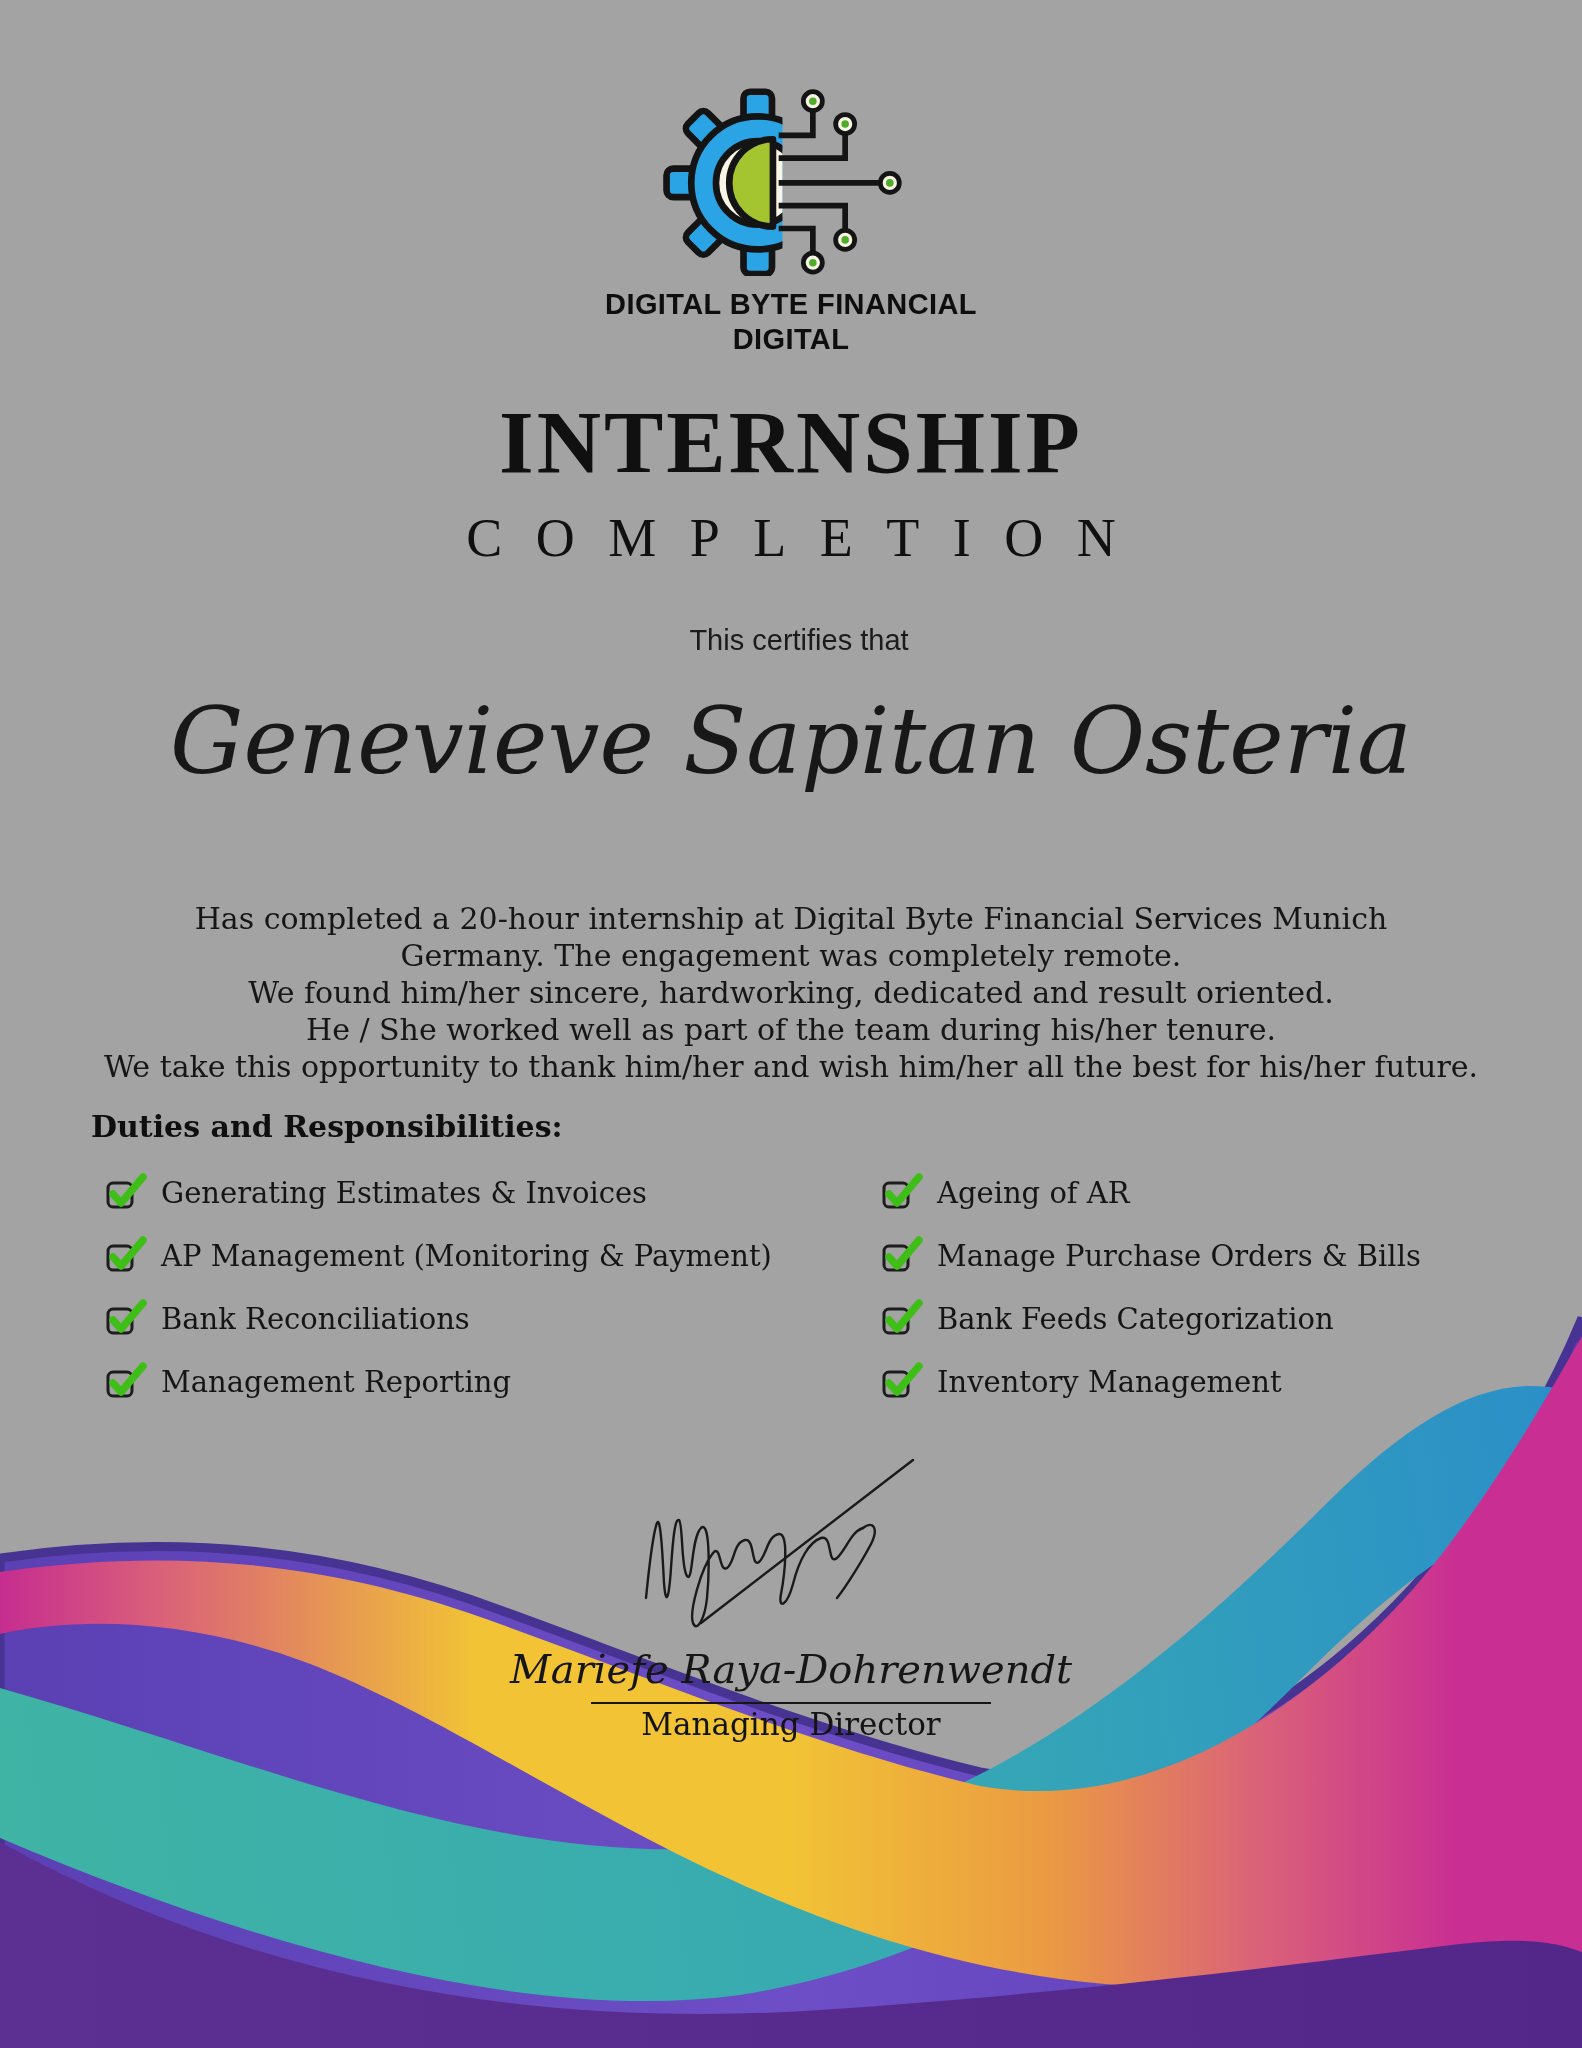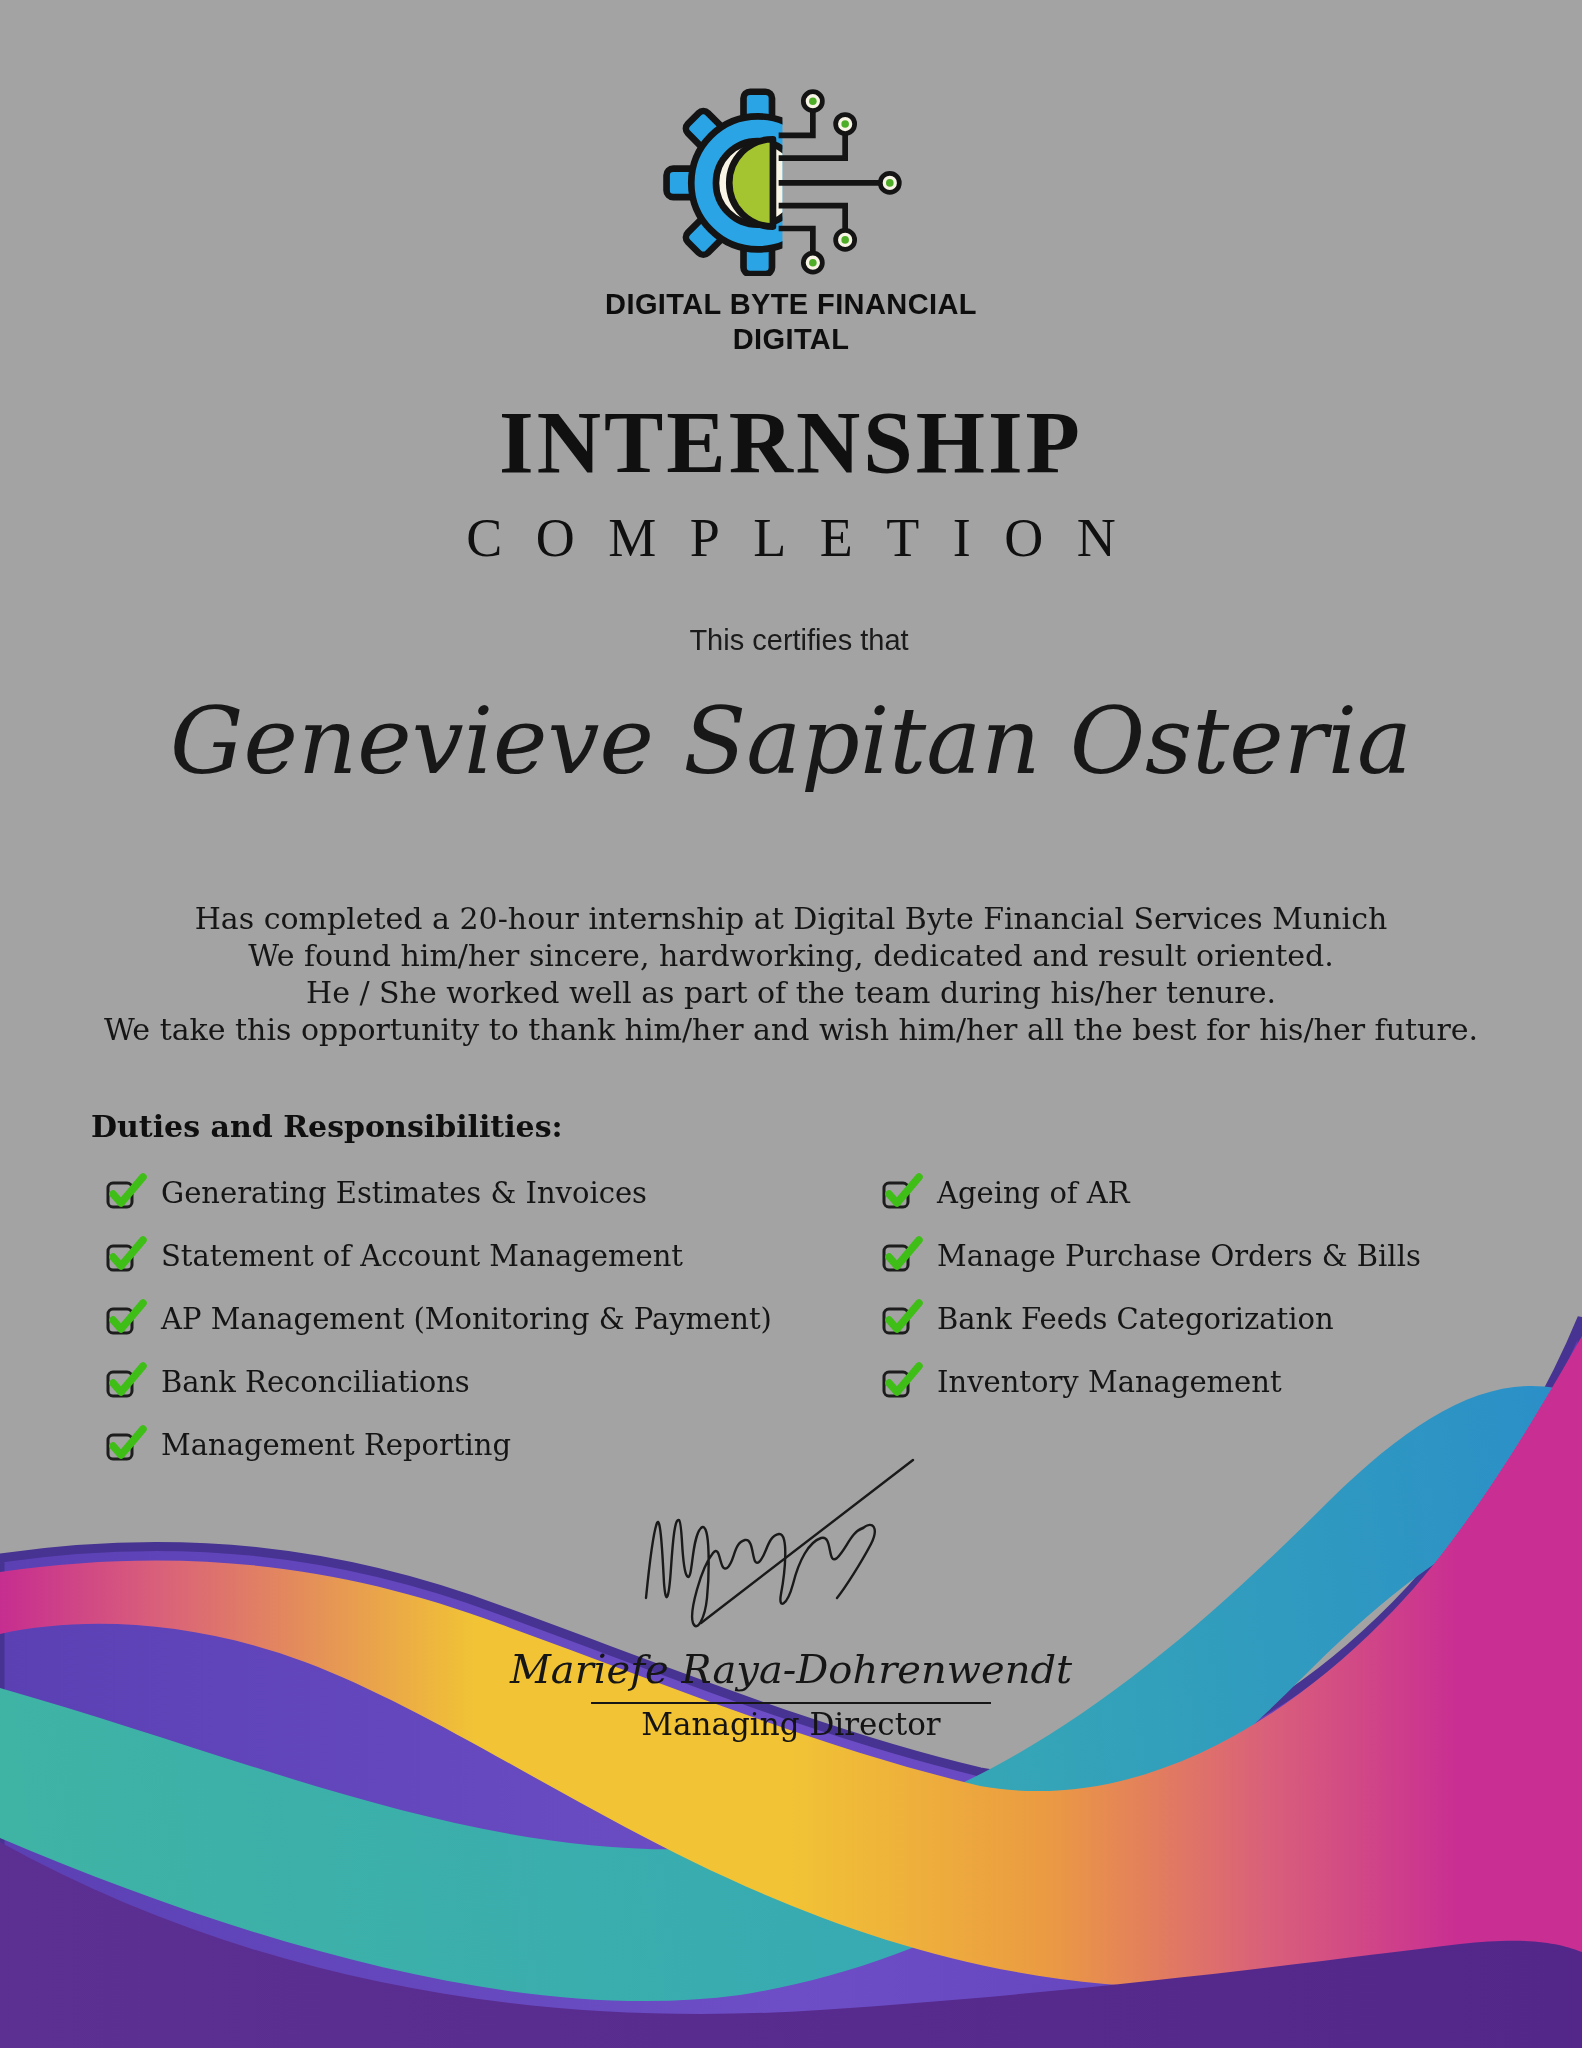--- a/index.html
+++ b/index.html
@@ -151,41 +151,35 @@
 
   <h1 class="layer centered title-main" style="margin:0;">INTERNSHIP</h1>
   <h2 class="layer centered title-sub" style="margin:0;">COMPLETION</h2>
 
   <p class="layer centered certifies" style="margin:0;">This certifies that</p>
 
   <div class="layer centered recipient">Genevieve Sapitan Osteria</div>
 
   <div class="layer centered body-text">
     <span>Has completed a 20-hour internship at Digital Byte Financial Services Munich</span>
+    <span>Germany. The engagement was completely remote.</span>
     <span>We found him/her sincere, hardworking, dedicated and result oriented.</span>
     <span>He / She worked well as part of the team during his/her tenure.</span>
     <span>We take this opportunity to thank him/her and wish him/her all the best for his/her future.</span>
   </div>
 
   <h3 class="layer duties-heading" style="margin:11px;">Duties and Responsibilities:</h3>
 
   <div class="col col-left">
     <div class="item">
       <svg class="cbx" width="44" height="40" viewBox="0 0 44 40">
           <rect x="4" y="13" width="24" height="24" rx="5" fill="none" stroke="#1d1d1d" stroke-width="3"></rect>
           <path d="M9,24 L17,33 L39,7" fill="none" stroke="#3fbe17" stroke-width="7.5" stroke-linecap="round" stroke-linejoin="round"></path>
         </svg>
       <span class="item-label">Generating Estimates &amp; Invoices</span>
-    </div>
-    <div class="item">
-      <svg class="cbx" width="44" height="40" viewBox="0 0 44 40">
-          <rect x="4" y="13" width="24" height="24" rx="5" fill="none" stroke="#1d1d1d" stroke-width="3"></rect>
-          <path d="M9,24 L17,33 L39,7" fill="none" stroke="#3fbe17" stroke-width="7.5" stroke-linecap="round" stroke-linejoin="round"></path>
-        </svg>
-      <span class="item-label">Statement of Account Management</span>
     </div>
     <div class="item">
       <svg class="cbx" width="44" height="40" viewBox="0 0 44 40">
           <rect x="4" y="13" width="24" height="24" rx="5" fill="none" stroke="#1d1d1d" stroke-width="3"></rect>
           <path d="M9,24 L17,33 L39,7" fill="none" stroke="#3fbe17" stroke-width="7.5" stroke-linecap="round" stroke-linejoin="round"></path>
         </svg>
       <span class="item-label">AP Management (Monitoring &amp; Payment)</span>
     </div>
     <div class="item">
       <svg class="cbx" width="44" height="40" viewBox="0 0 44 40">

